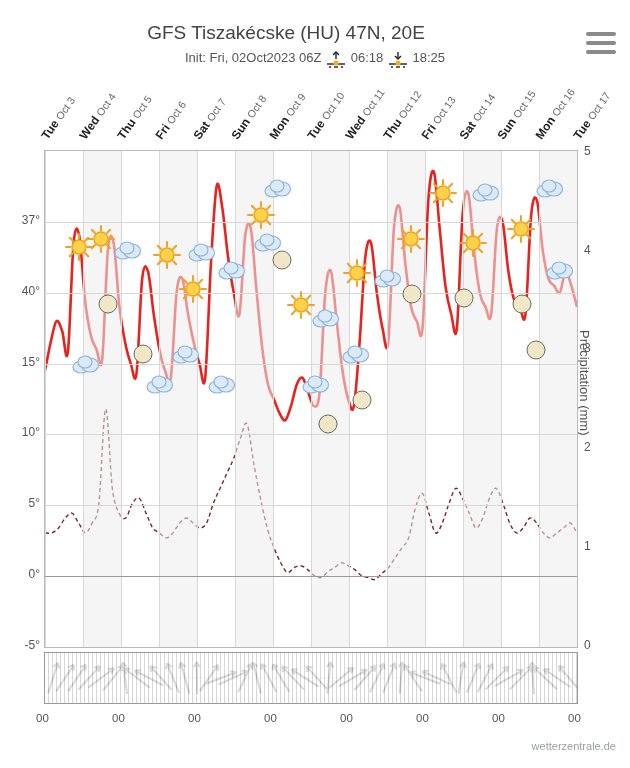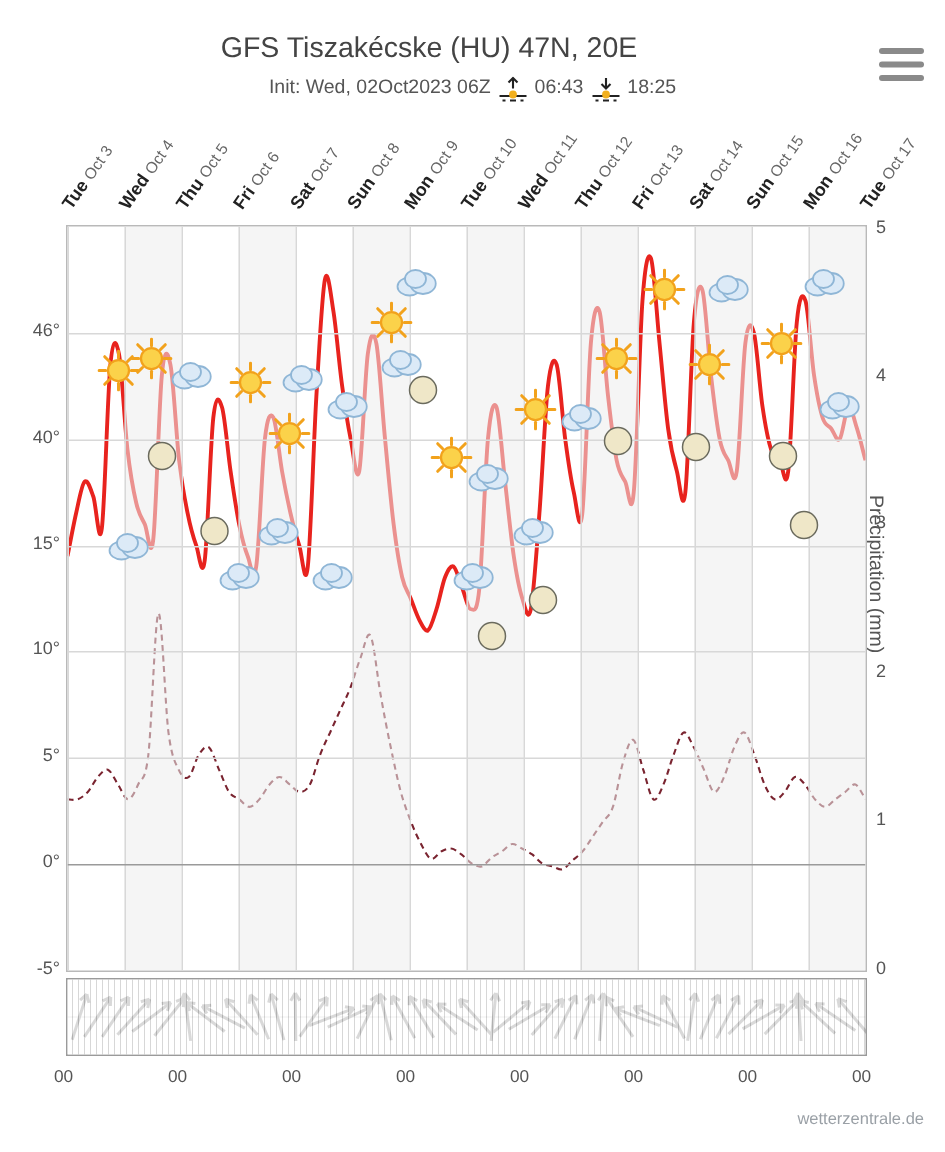--- a/index.html
+++ b/index.html
@@ -86,35 +86,35 @@
   .icon-cell{position:absolute;width:30px;height:26px;}
 </style>
 </head>
 <body>
 
 <div class="wrap">
 
   <div class="title">GFS Tiszakécske (HU) 47N, 20E</div>
 
   <div class="subtitle">
-    <span>Init: Wed, 02Oct2023 06Z</span>
+    <span>Init: Fri, 02Oct2023 06Z</span>
     <span class="sun-up">
       <svg width="22" height="18" viewBox="0 0 22 18">
         <g stroke="#222" stroke-width="1.4" fill="none">
           <line x1="11" y1="1" x2="11" y2="8"></line>
           <polyline points="8,4 11,1 14,4"></polyline>
           <line x1="2" y1="13" x2="20" y2="13"></line>
           <line x1="4" y1="16" x2="6" y2="16"></line>
           <line x1="9" y1="16" x2="13" y2="16"></line>
           <line x1="16" y1="16" x2="18" y2="16"></line>
         </g>
         <circle cx="11" cy="12" r="2.6" fill="#f2b01e"></circle>
       </svg>
     </span>
-    <span>06:43</span>
+    <span>06:18</span>
     <span class="sun-down">
       <svg width="22" height="18" viewBox="0 0 22 18">
         <g stroke="#222" stroke-width="1.4" fill="none">
           <line x1="11" y1="1" x2="11" y2="8"></line>
           <polyline points="8,5 11,8 14,5"></polyline>
           <line x1="2" y1="13" x2="20" y2="13"></line>
           <line x1="4" y1="16" x2="6" y2="16"></line>
           <line x1="9" y1="16" x2="13" y2="16"></line>
           <line x1="16" y1="16" x2="18" y2="16"></line>
         </g>
@@ -142,21 +142,21 @@
       <div class="daylab" style="left: 310px;"><b>Wed</b> <i>Oct 11</i></div>
       <div class="daylab" style="left: 348px;"><b>Thu</b> <i>Oct 12</i></div>
       <div class="daylab" style="left: 386px;"><b>Fri</b> <i>Oct 13</i></div>
       <div class="daylab" style="left: 424px;"><b>Sat</b> <i>Oct 14</i></div>
       <div class="daylab" style="left: 462px;"><b>Sun</b> <i>Oct 15</i></div>
       <div class="daylab" style="left: 500px;"><b>Mon</b> <i>Oct 16</i></div>
       <div class="daylab" style="left: 538px;"><b>Tue</b> <i>Oct 17</i></div>
     </div>
 
   <div id="yleft">
-      <div class="ylab-l" style="top: 212.857px;">46°</div>
+      <div class="ylab-l" style="top: 212.857px;">37°</div>
       <div class="ylab-l" style="top: 283.714px;">40°</div>
       <div class="ylab-l" style="top: 354.571px; text-align: right;">15°</div>
       <div class="ylab-l" style="top: 425.429px;">10°</div>
       <div class="ylab-l" style="top: 496.286px;">5°</div>
       <div class="ylab-l" style="top: 567.143px;">0°</div>
       <div class="ylab-l" style="top: 638px;">-5°</div>
     </div>
   <div id="yright">
       <div class="ylab-r" style="top: 637.52px;">0</div>
       <div class="ylab-r" style="top: 538.816px;">1</div>

